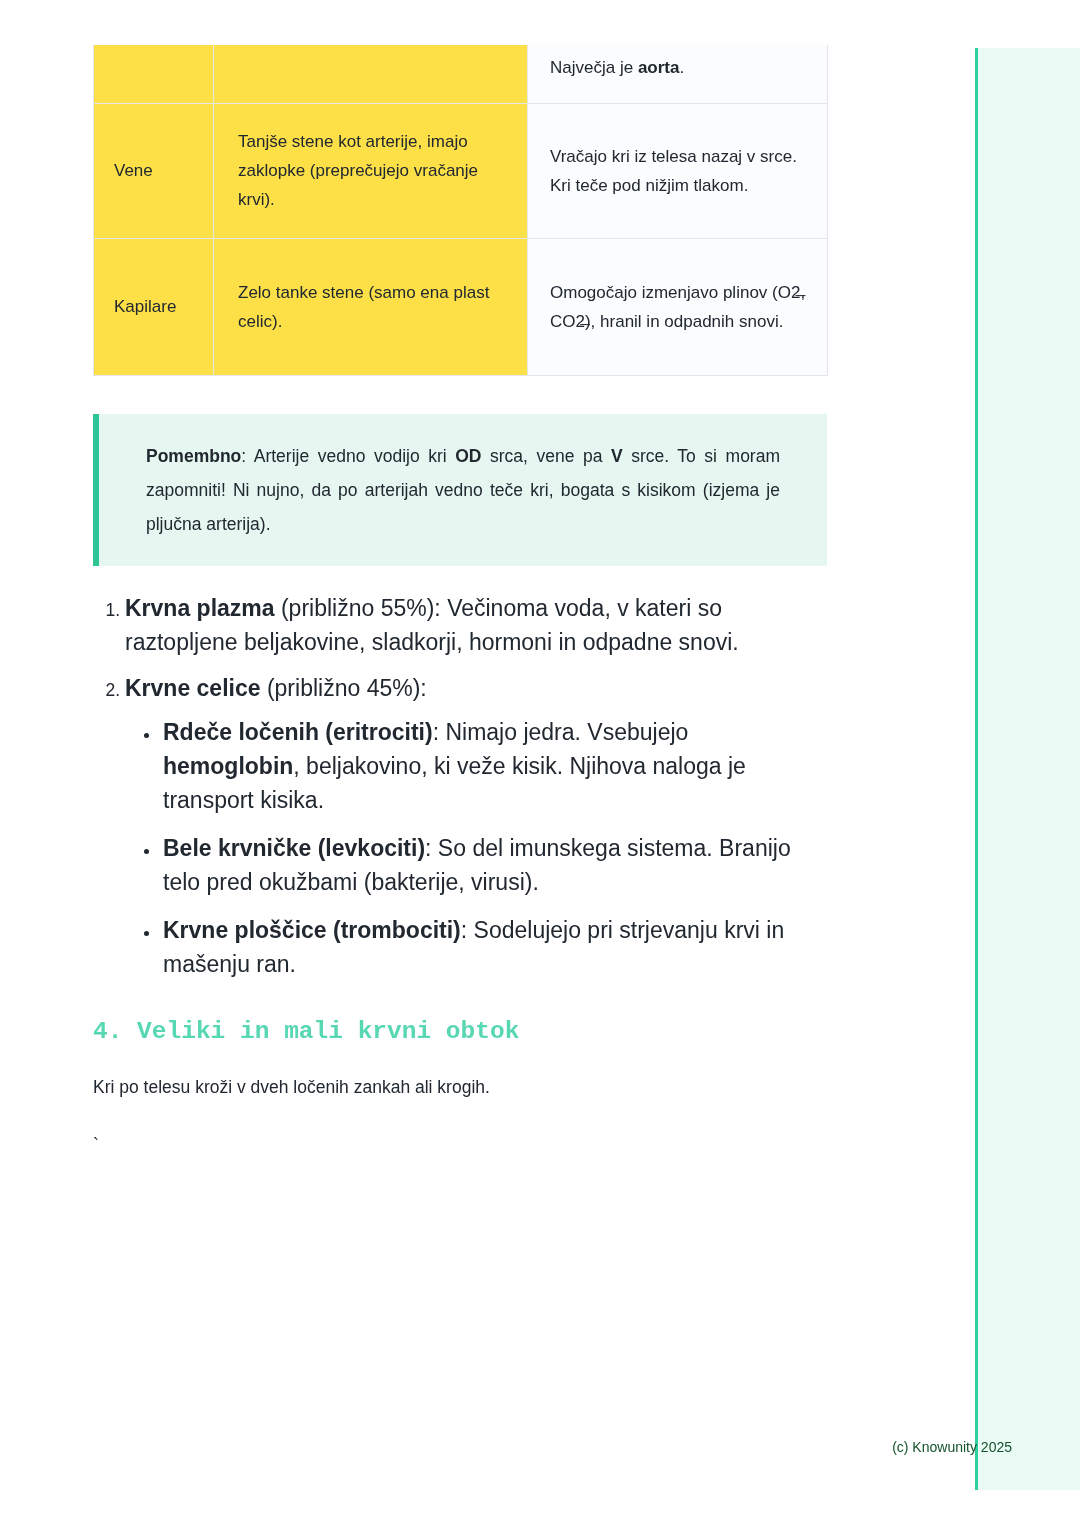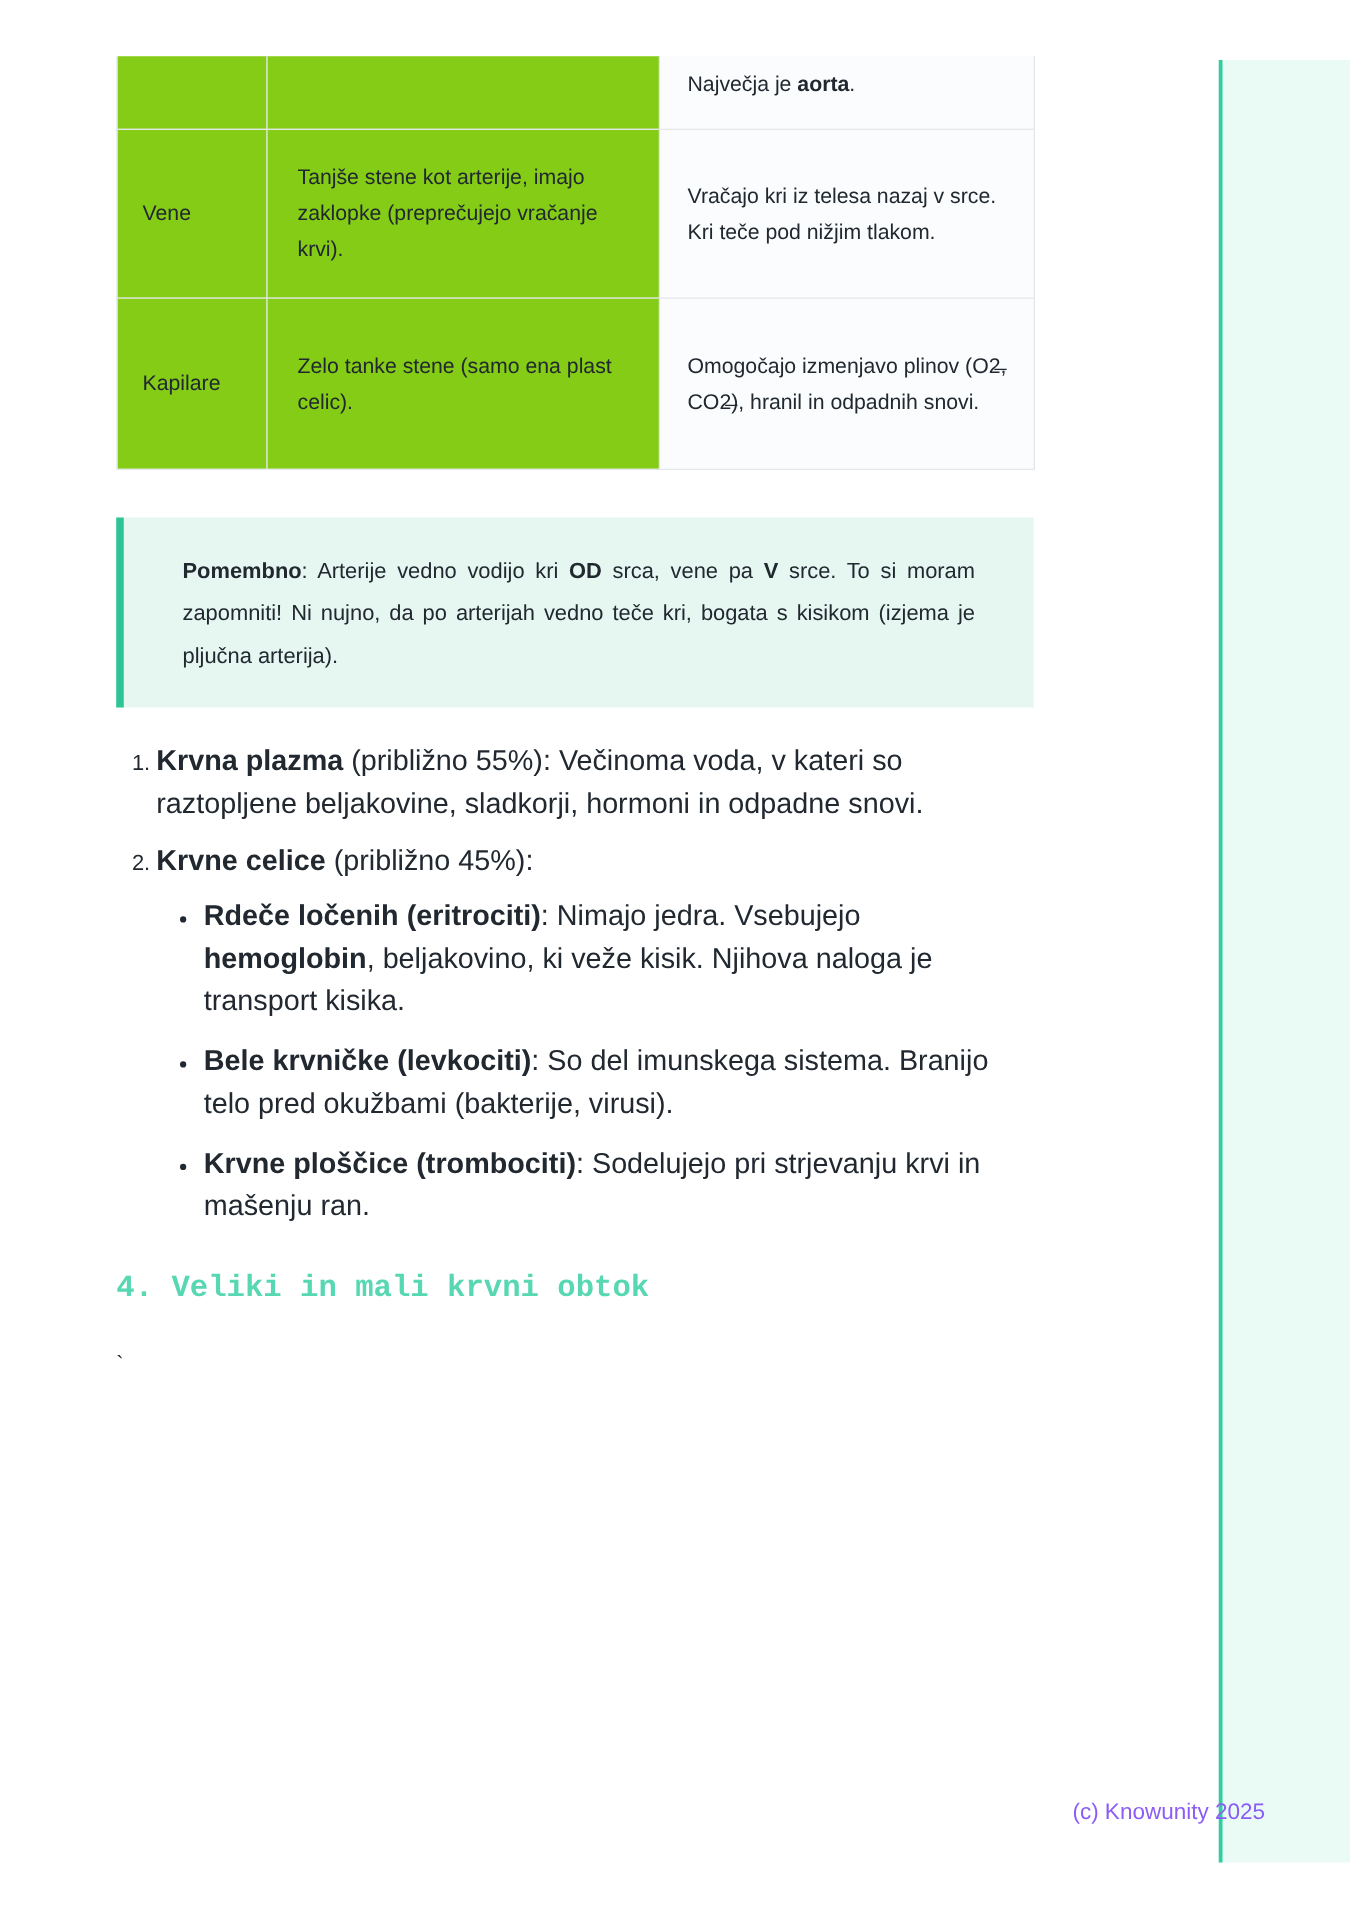--- a/index.html
+++ b/index.html
@@ -18,22 +18,22 @@
     position:absolute;
     left:975px; top:48px;
     width:105px; height:1442px;
     background:#eafbf5;
     border-left:3px solid #2fcf9f;
     z-index:1;
   }
   .copyright {
     position:absolute;
     top:1439px; right:68px;
-    font-size:18px;
-    color:#8b5cf6;
+    font-size:14px;
+    color:#14532d;
     z-index:2;
   }
 
   .content {
     position:absolute;
     left:93px; top:0;
     width:734px;
     z-index:2;
   }
 
@@ -43,21 +43,21 @@
     table-layout:fixed;
     width:734px;
     margin-top:45px;
     background:#ffffff;
   }
   .vessels td {
     border:1px solid #e3e6ea;
     vertical-align:middle;
     font-size:17px;
     line-height:29px;
-    background:#84cc16;
+    background:#fde047;
   }
   .vessels td.c1 { width:120px; font-weight:normal; padding:18px 14px 18px 20px; }
   .vessels td.c2 { width:314px; padding:18px 22px 18px 24px; }
   .vessels td.c3 { width:300px; padding:18px 20px 18px 22px; background:#fafcfd; }
   .vessels tr.r-partial td { border-top:none; height:58px; vertical-align:top; padding-top:8px; }
   .vessels tr.r-vene td { height:135px; }
   .vessels tr.r-kap td { height:137px; }
 
   
   .callout {
@@ -163,20 +163,21 @@
           </li>
           <li>
             <span class="li-text"><strong>Krvne ploščice (trombociti)</strong><span>: Sodelujejo pri strjevanju krvi in mašenju ran.</span></span>
           </li>
         </ul>
       </li>
     </ol>
 
     <h2 class="section s4">4. Veliki in mali krvni obtok</h2>
 
+    <p class="para">Kri po telesu kroži v dveh ločenih zankah ali krogih.</p>
 
     <p class="para stray">`</p>
 
   </div>
 
   <div class="copyright">(c) Knowunity 2025</div>
 
 </div>
 
 </body></html>

